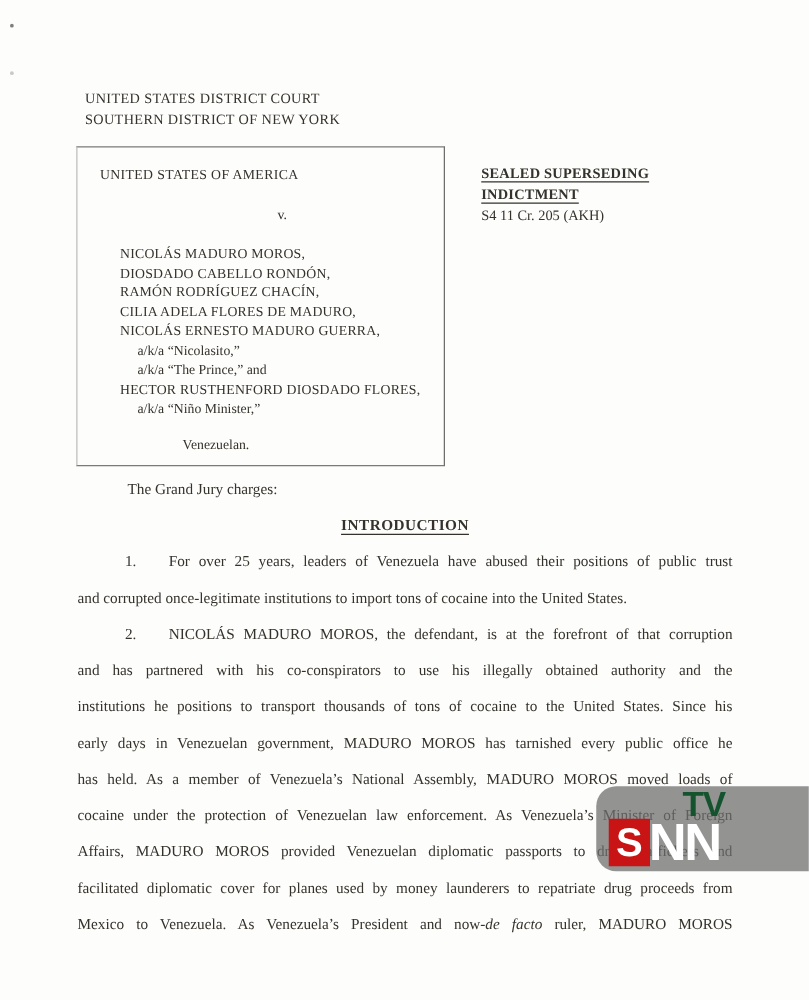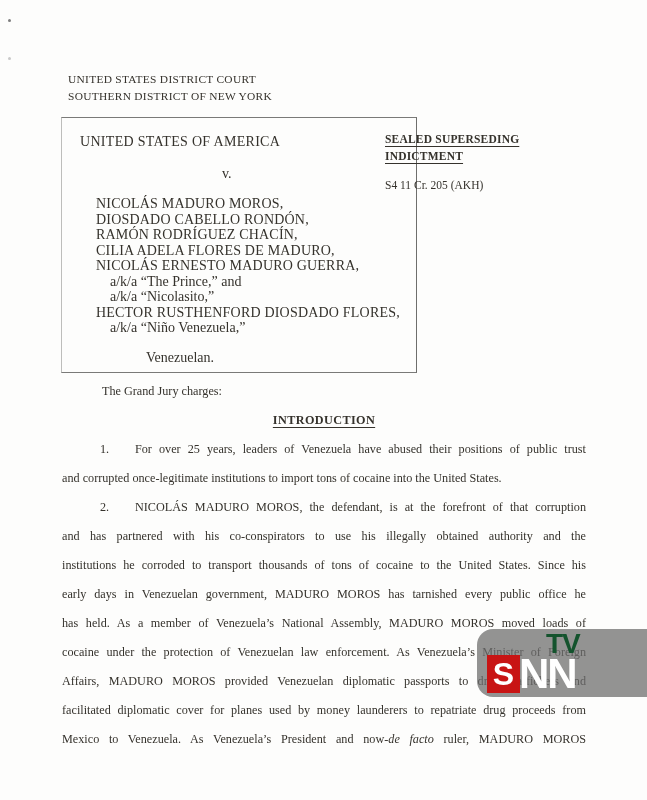--- a/index.html
+++ b/index.html
@@ -13,36 +13,36 @@
   
   .speck{position:absolute;border-radius:50%;}
   .speck.s1{left:8px;top:19px;width:3px;height:3px;background:#7e7e7e;}
   .speck.s2{left:8px;top:57px;width:3px;height:3px;background:#c9c9c9;}
 
   
   .court-header{position:absolute;left:68px;top:71px;font-size:11.4px;line-height:17px;letter-spacing:.3px;}
 
   
   .caption-box{
-    position:absolute;left:61px;top:117px;width:356px;height:256px;
+    position:absolute;left:61px;top:117px;width:295px;height:256px;
     border-top:1px solid #7a7a78;border-right:1px solid #6e6e6c;
     border-bottom:1px solid #7a7a78;border-left:1px solid #bdbdbb;
-    box-sizing:border-box;font-size:14px;
+    box-sizing:border-box;font-size:11px;
   }
   .plaintiff{position:absolute;left:18px;top:16px;letter-spacing:.3px;}
   .versus{position:absolute;left:160px;top:48px;}
   .defendant-list{position:absolute;left:18px;top:78px;line-height:15.5px;white-space:nowrap;letter-spacing:.2px;margin-left:16px;}
   .defendant-list .aka{padding-left:14px;letter-spacing:0;}
   .defendants-label{position:absolute;left:84px;top:232px;}
 
   
   .side-col{position:absolute;left:385px;top:131px;font-size:11.5px;line-height:17px;}
   .side-title{font-weight:bold;letter-spacing:.2px;}
   .ul{text-decoration:underline;text-underline-offset:3px;text-decoration-thickness:1px;}
-  .case-number{margin-top:12px;font-weight:normal;}
+  .case-number{font-weight:normal;}
 
   
   .body-block{position:absolute;left:62px;top:377px;width:524px;font-size:12.2px;}
   .line{height:29px;line-height:29px;text-align:justify;text-align-last:justify;overflow:visible;white-space:normal;}
   .line.left{text-align:left;text-align-last:left;}
   .line.center{text-align:center;text-align-last:center;}
   .charge{text-indent:40px;}
   .heading{font-weight:bold;letter-spacing:.4px;}
   .pnum{display:inline-block;width:73px;padding-left:38px;box-sizing:border-box;}
   em{font-style:italic;}
@@ -82,24 +82,24 @@
 
   <div class="caption-box">
     <div class="plaintiff">UNITED STATES OF AMERICA</div>
     <div class="versus">v.</div>
     <div class="defendant-list">
       <div>NICOLÁS MADURO MOROS,</div>
       <div>DIOSDADO CABELLO RONDÓN,</div>
       <div>RAMÓN RODRÍGUEZ CHACÍN,</div>
       <div>CILIA ADELA FLORES DE MADURO,</div>
       <div>NICOLÁS ERNESTO MADURO GUERRA,</div>
+      <div class="aka">a/k/a “Nicolasito,”</div>
       <div class="aka">a/k/a “The Prince,” and</div>
-      <div class="aka">a/k/a “Nicolasito,”</div>
       <div>HECTOR RUSTHENFORD DIOSDADO FLORES,</div>
-      <div class="aka">a/k/a “Niño Venezuela,”</div>
+      <div class="aka">a/k/a “Niño Minister,”</div>
     </div>
     <div class="defendants-label">Venezuelan.</div>
   </div>
 
   <div class="side-col">
     <div class="side-title">
       <span class="ul">SEALED SUPERSEDING</span><br>
       <span class="ul">INDICTMENT</span>
     </div>
     <div class="case-number">S4 11 Cr. 205 (AKH)</div>
@@ -107,21 +107,21 @@
 
   <div class="body-block">
     <div class="line left charge">The Grand Jury charges:</div>
     <div class="line center"><span class="heading ul">INTRODUCTION</span></div>
 
     <div class="line"><span class="pnum">1.</span><span>For over 25 years, leaders of Venezuela have abused their positions of public trust</span></div>
     <div class="line left">and corrupted once-legitimate institutions to import tons of cocaine into the United States.</div>
 
     <div class="line"><span class="pnum">2.</span><span>NICOLÁS MADURO MOROS, the defendant, is at the forefront of that corruption</span></div>
     <div class="line">and has partnered with his co-conspirators to use his illegally obtained authority and the</div>
-    <div class="line">institutions he corroded to transport thousands of tons of cocaine to the United States. Since his</div>
+    <div class="line">institutions he positions to transport thousands of tons of cocaine to the United States. Since his</div>
     <div class="line">early days in Venezuelan government, MADURO MOROS has tarnished every public office he</div>
     <div class="line">has held. As a member of Venezuela’s National Assembly, MADURO MOROS moved loads of</div>
     <div class="line">cocaine under the protection of Venezuelan law enforcement. As Venezuela’s Minister of Foreign</div>
     <div class="line">Affairs, MADURO MOROS provided Venezuelan diplomatic passports to drug traffickers and</div>
     <div class="line">facilitated diplomatic cover for planes used by money launderers to repatriate drug proceeds from</div>
     <div class="line"><span>Mexico to Venezuela. As Venezuela’s President and now-</span><em>de facto</em><span> ruler, MADURO MOROS</span></div>
   </div>
 
   <div class="watermark" style="background: rgba(109, 109, 109, 0.74);">
     <div class="wm-s" style="background: rgb(200, 20, 20);">S</div>

